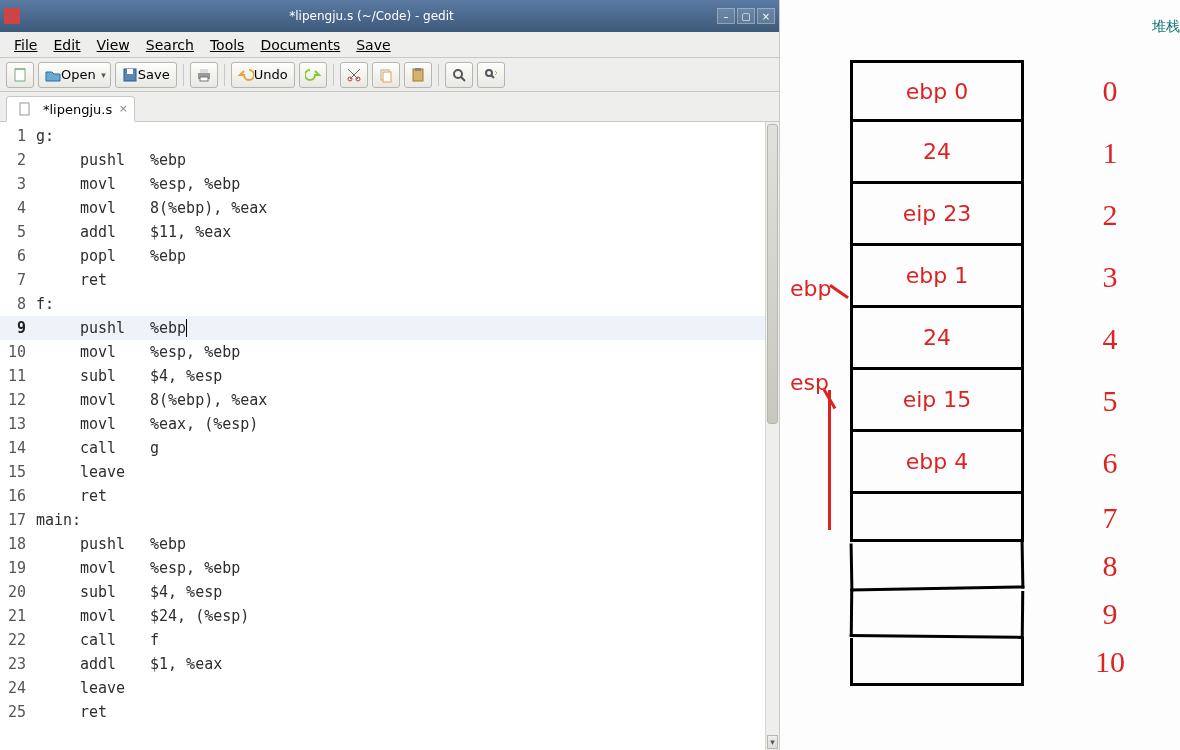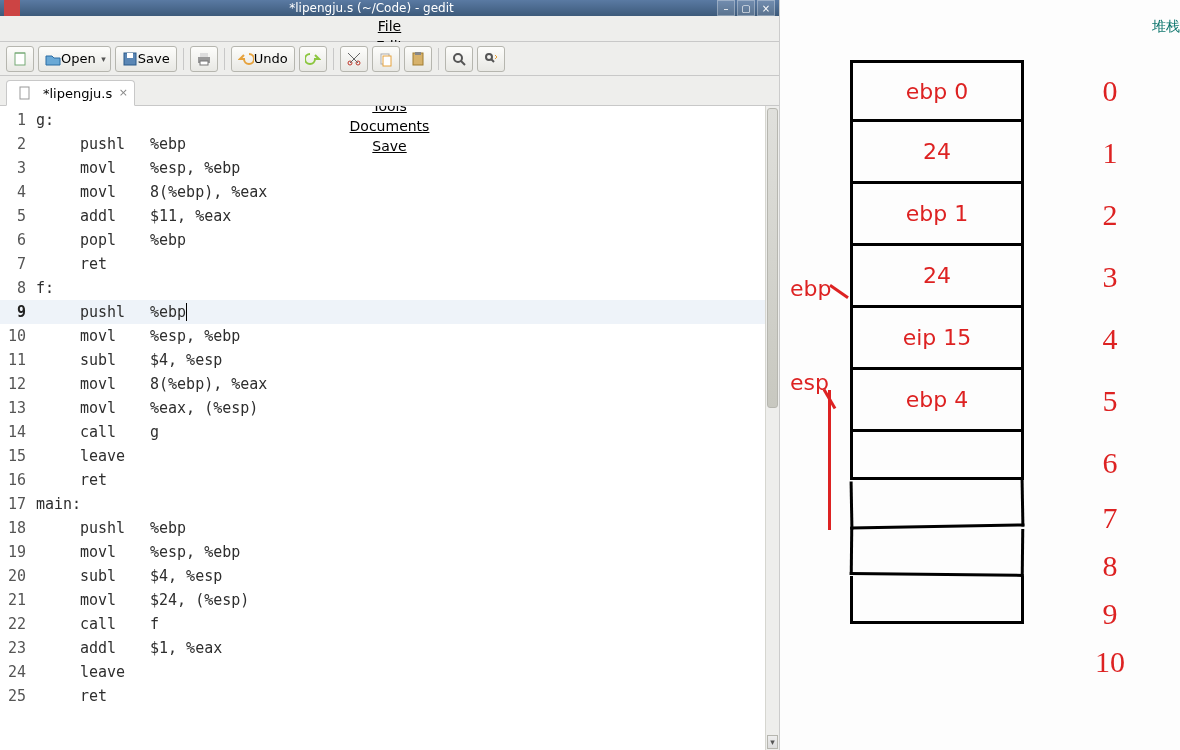--- a/index.html
+++ b/index.html
@@ -13,21 +13,21 @@
   }
   .editor-pane {
     width: 780px;
     display: flex;
     flex-direction: column;
     border-right: 1px solid #ccc;
     background: #fff;
   }
   
   .title-bar {
-    height: 16px;
+    height: 32px;
     background: linear-gradient(#5a7aa3, #3d5a7a);
     color: #fff;
     display: flex;
     align-items: center;
     padding: 0 4px;
     font-size: 12px;
   }
   .title-bar .app-icon {
     width: 16px; height: 16px; background: #c44; margin-right: 6px;
     display: inline-block;
@@ -41,21 +41,20 @@
     font-size: 10px; color: #fff;
   }
   
   .menu-bar {
     height: 26px;
     background: #eeeeec;
     border-bottom: 1px solid #c8c8c8;
     display: flex; align-items: center;
     padding: 0 6px;
     font-size: 14px;
-    flex-direction: column;
   }
   .menu-item {
     padding: 2px 8px;
     cursor: default;
   }
   .menu-item span.ul { text-decoration: underline; }
   
   .toolbar {
     height: 34px;
     background: #eeeeec;
@@ -324,20 +323,21 @@
     </div>
   </div>
 
 </div>
 
 <div class="sketch-pane">
   <div class="sketch-title">堆栈</div>
   <div class="stack-box" id="stack-box">
       <div class="stack-row">ebp 0</div>
       <div class="stack-row">24</div>
+      <div class="stack-row">eip 23</div>
       <div class="stack-row">ebp 1</div>
       <div class="stack-row">24</div>
       <div class="stack-row">eip 15</div>
       <div class="stack-row">ebp 4</div>
       <div class="stack-row" style="height: 48px;"></div>
       <div class="stack-row" style="transform: rotate(-1deg); height: 48px;"></div>
       <div class="stack-row" style="transform: rotate(0.6deg); height: 48px;"></div>
       <div class="stack-row" style="height: 48px;"></div>
     </div>
   <div class="idx-col" id="idx-col">

